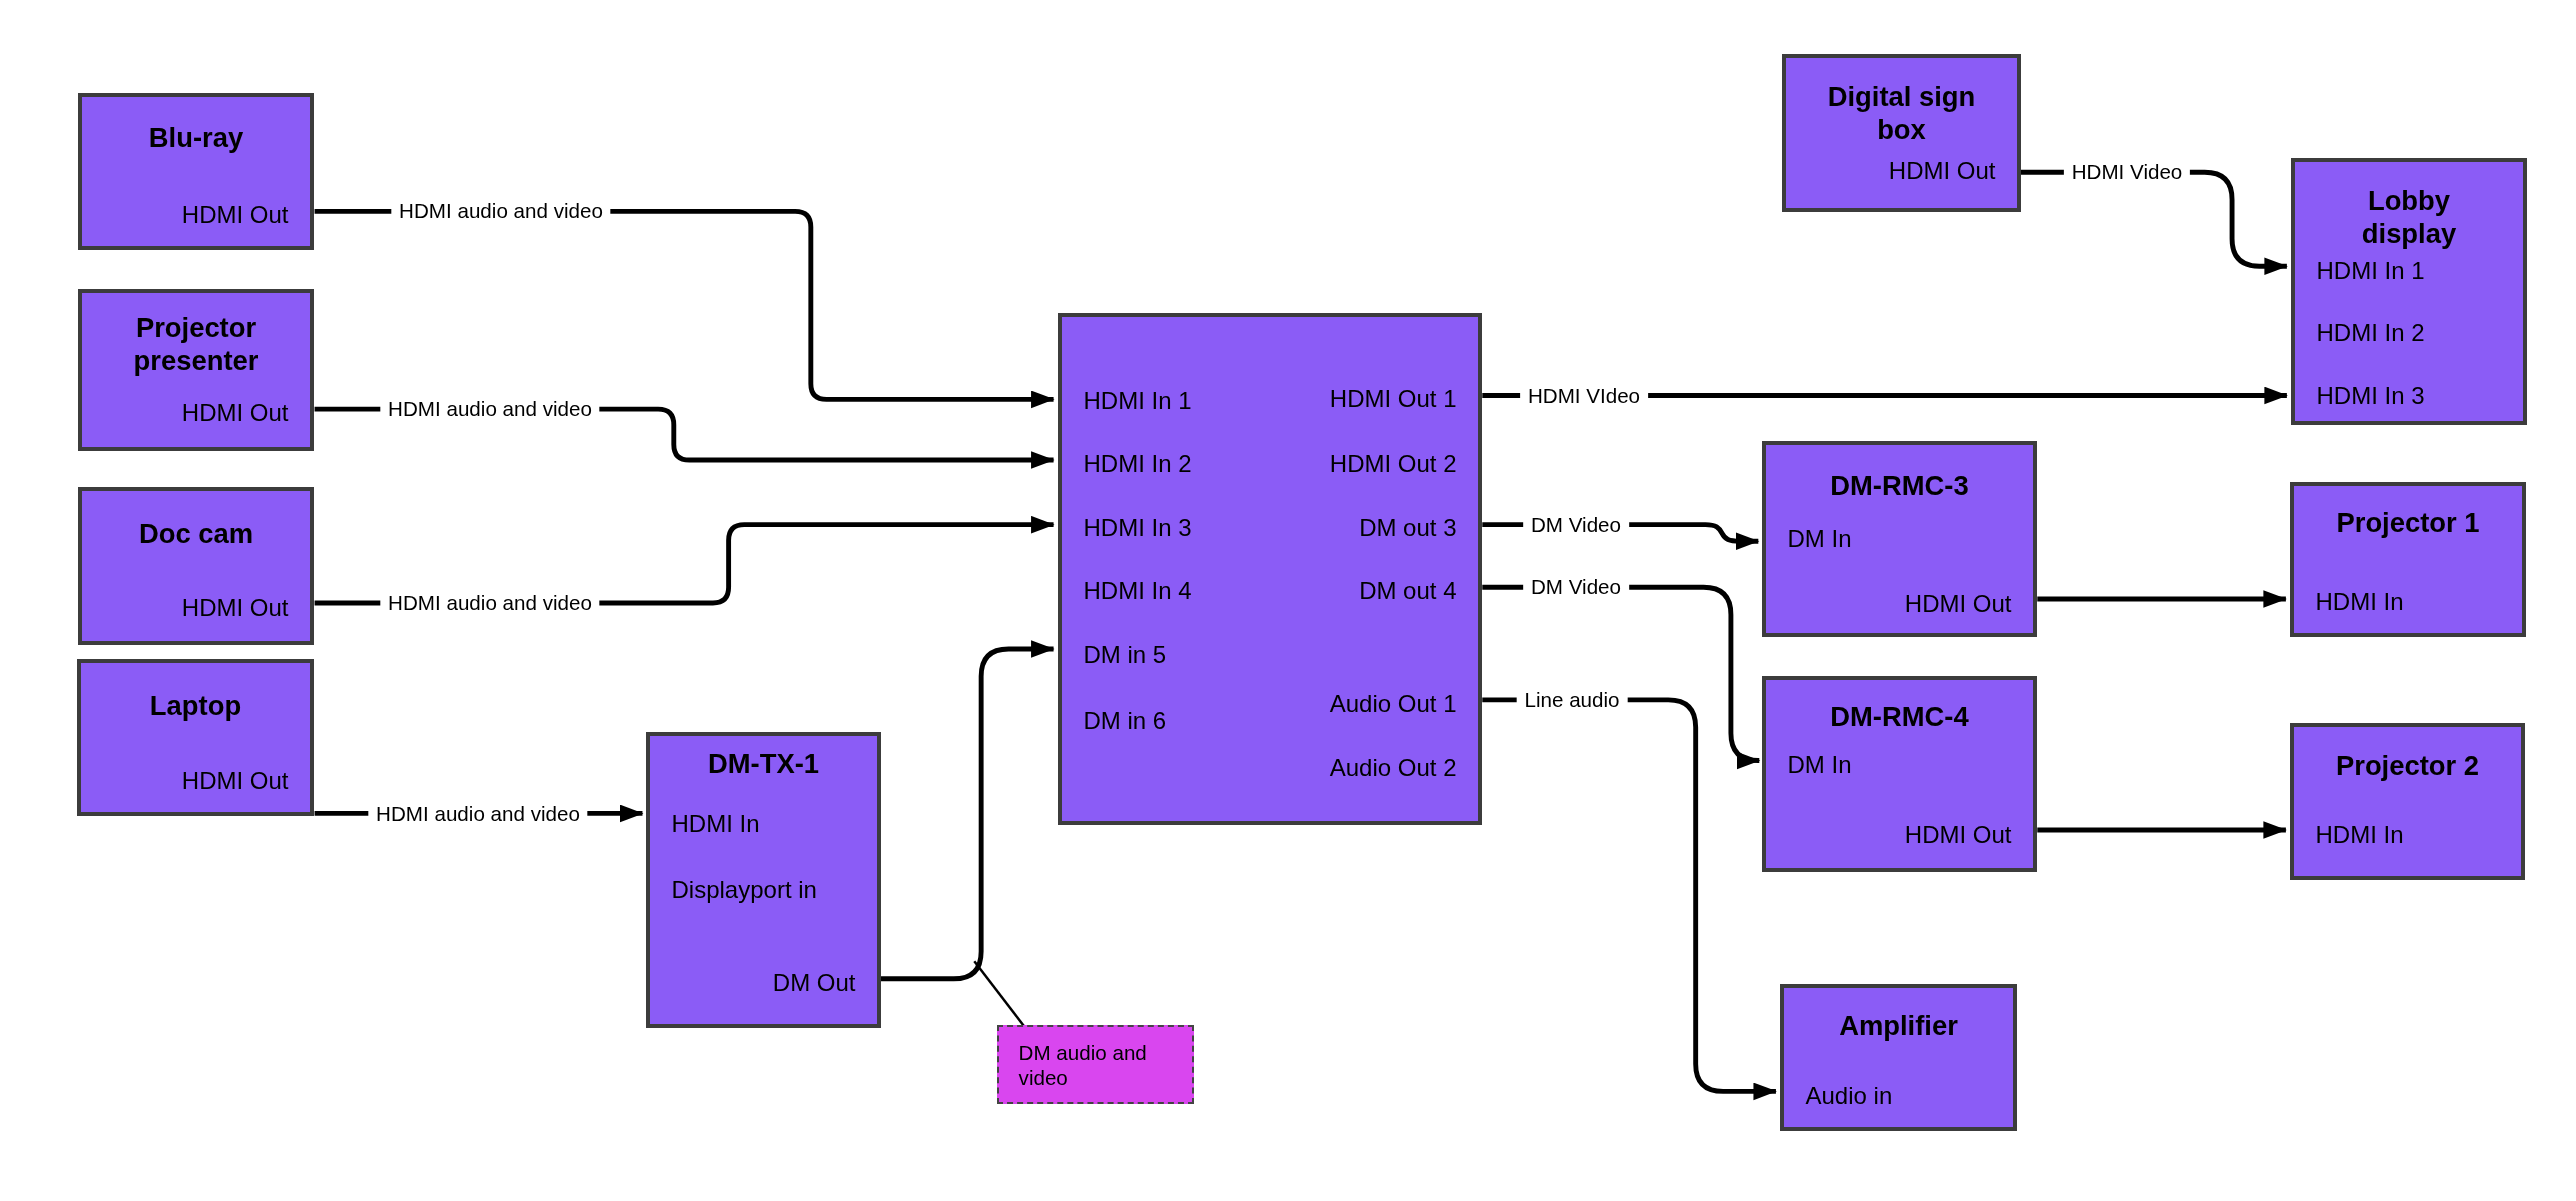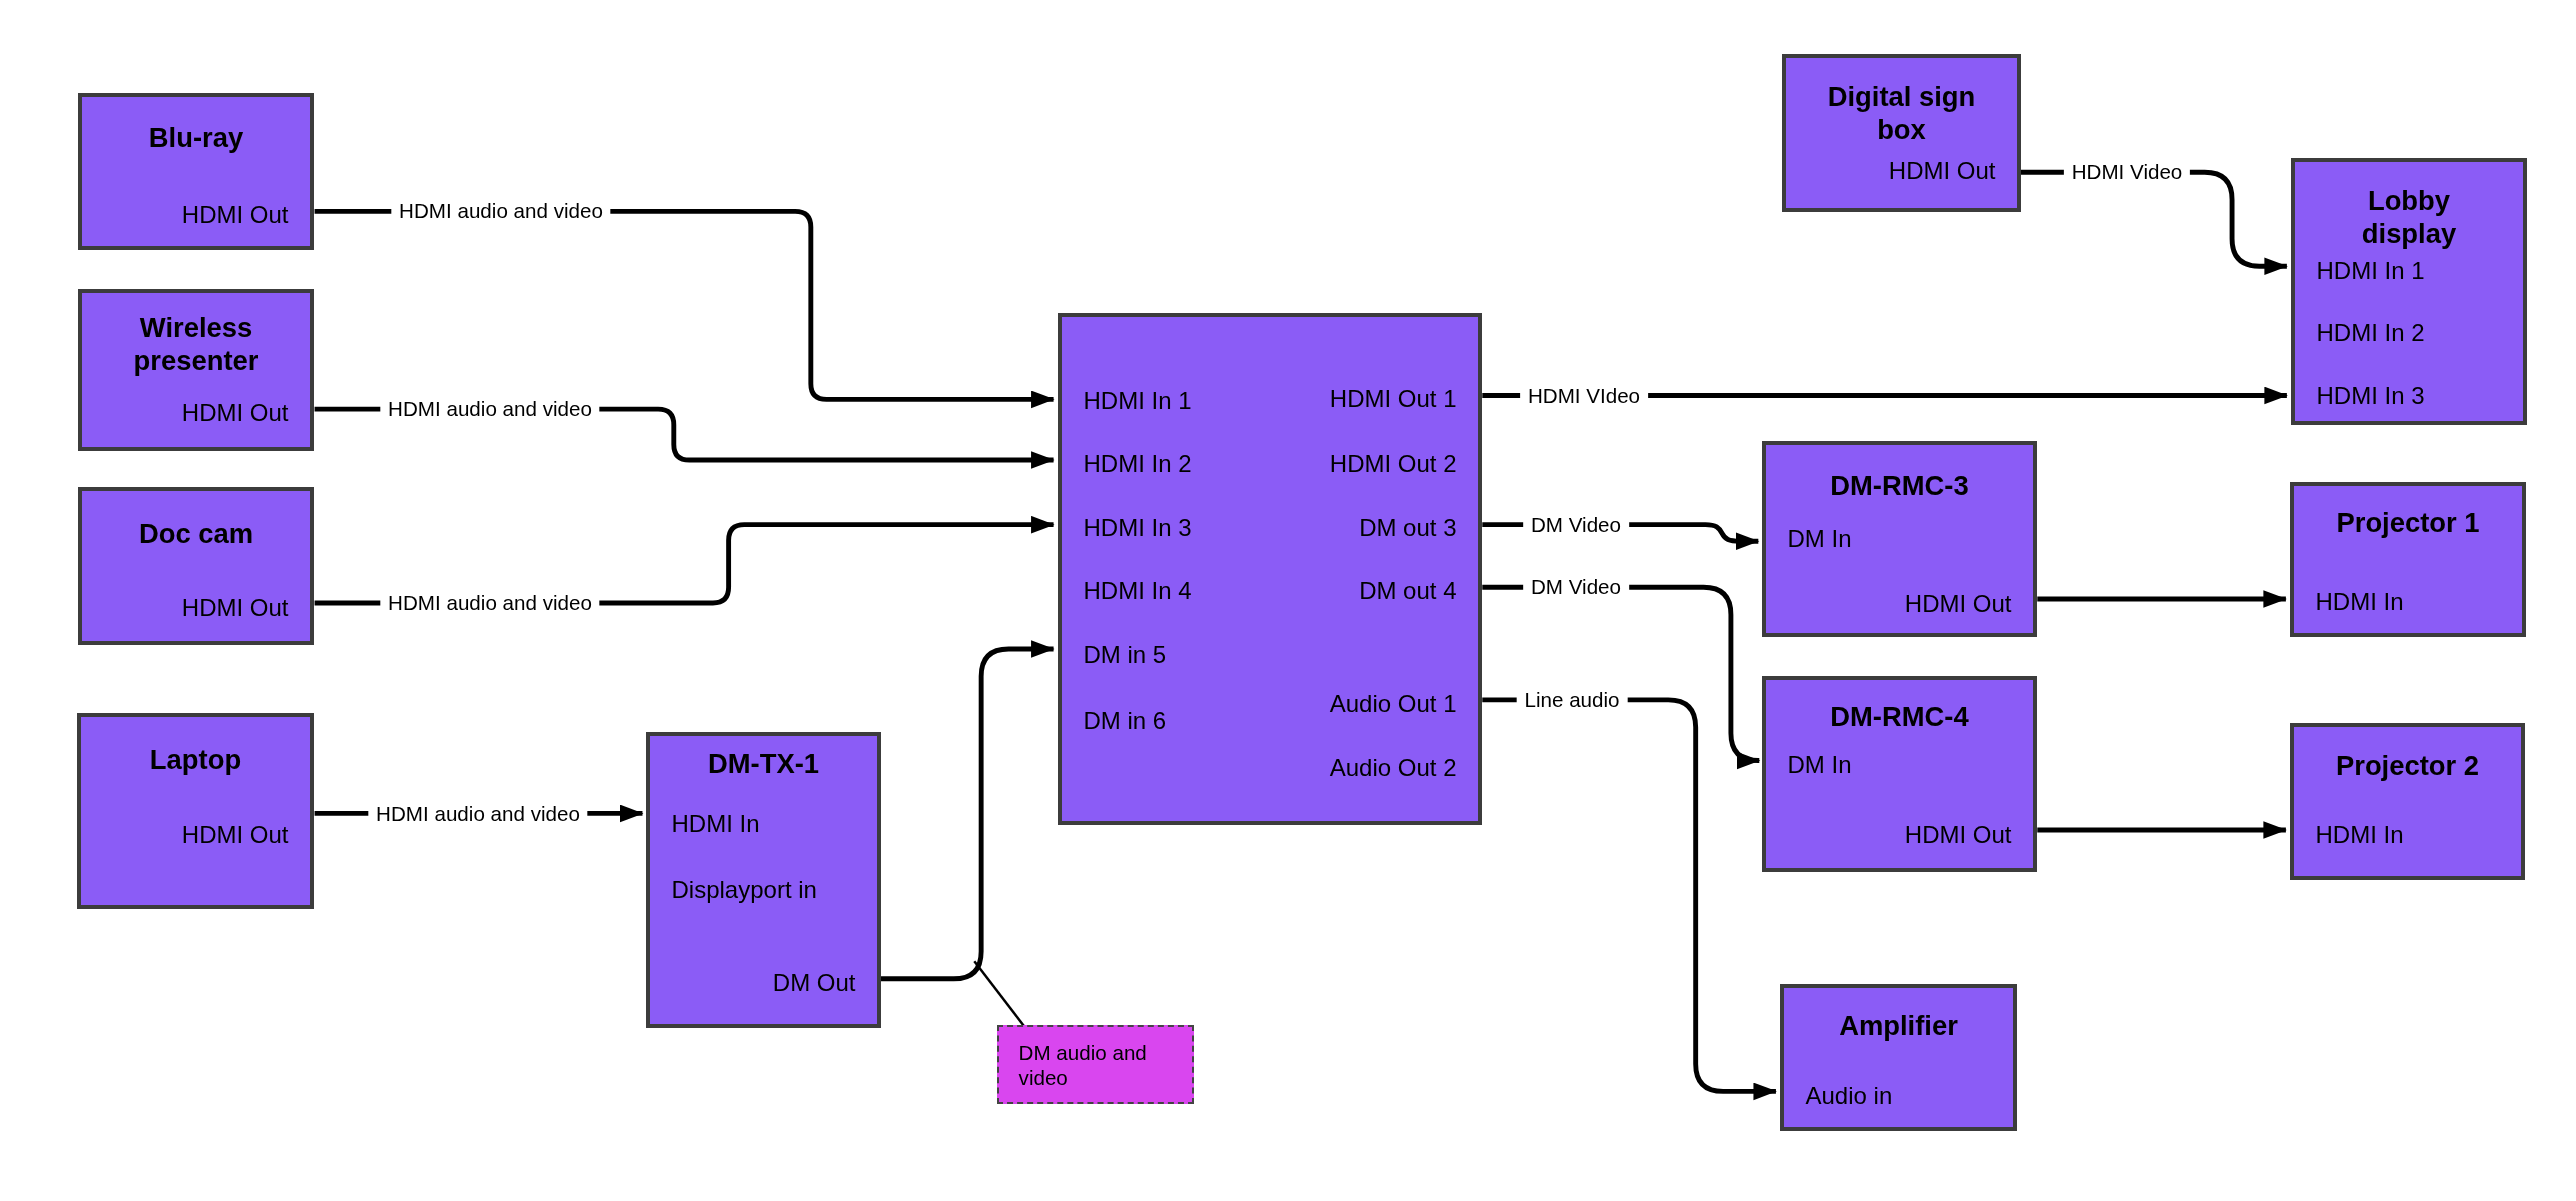--- a/index.html
+++ b/index.html
@@ -85,30 +85,30 @@
       <line x1="995" y1="982" x2="1057" y2="1063" stroke-width="2.5"></line>
     </g>
   </svg>
 
   <div class="node" style="left:78px;top:93px;width:236px;height:157px;">
     <div class="node-title" style="top:23.5px;"><span>Blu-ray</span></div>
     <div class="port right" style="top:118px;">HDMI Out</div>
   </div>
 
   <div class="node" style="left:78px;top:289px;width:236px;height:162px;">
-    <div class="node-title" style="top:17.6px;"><span style="max-width:166px;">Wireless presenter</span></div>
+    <div class="node-title" style="top:17.6px;"><span style="max-width:166px;">Projector presenter</span></div>
     <div class="port right" style="top:120px;">HDMI Out</div>
   </div>
 
   <div class="node" style="left:78px;top:487px;width:236px;height:158px;">
     <div class="node-title" style="top:25.5px;"><span>Doc cam</span></div>
     <div class="port right" style="top:117px;">HDMI Out</div>
   </div>
 
-  <div class="node" style="left:77px;top:713px;width:237px;height:196px;padding-left:22px;">
+  <div class="node" style="left:77px;top:659px;width:237px;height:157px;padding-left:22px;">
     <div class="node-title" style="top:25.5px;"><span>Laptop</span></div>
     <div class="port right" style="top:118px;">HDMI Out</div>
   </div>
 
   <div class="node" style="left:646px;top:732px;width:235px;height:296px;">
     <div class="node-title" style="top:11px;"><span>DM-TX-1</span></div>
     <div class="port left" style="top:88px;">HDMI In</div>
     <div class="port left" style="top:154px;">Displayport in</div>
     <div class="port right" style="top:247px;">DM Out</div>
   </div>

